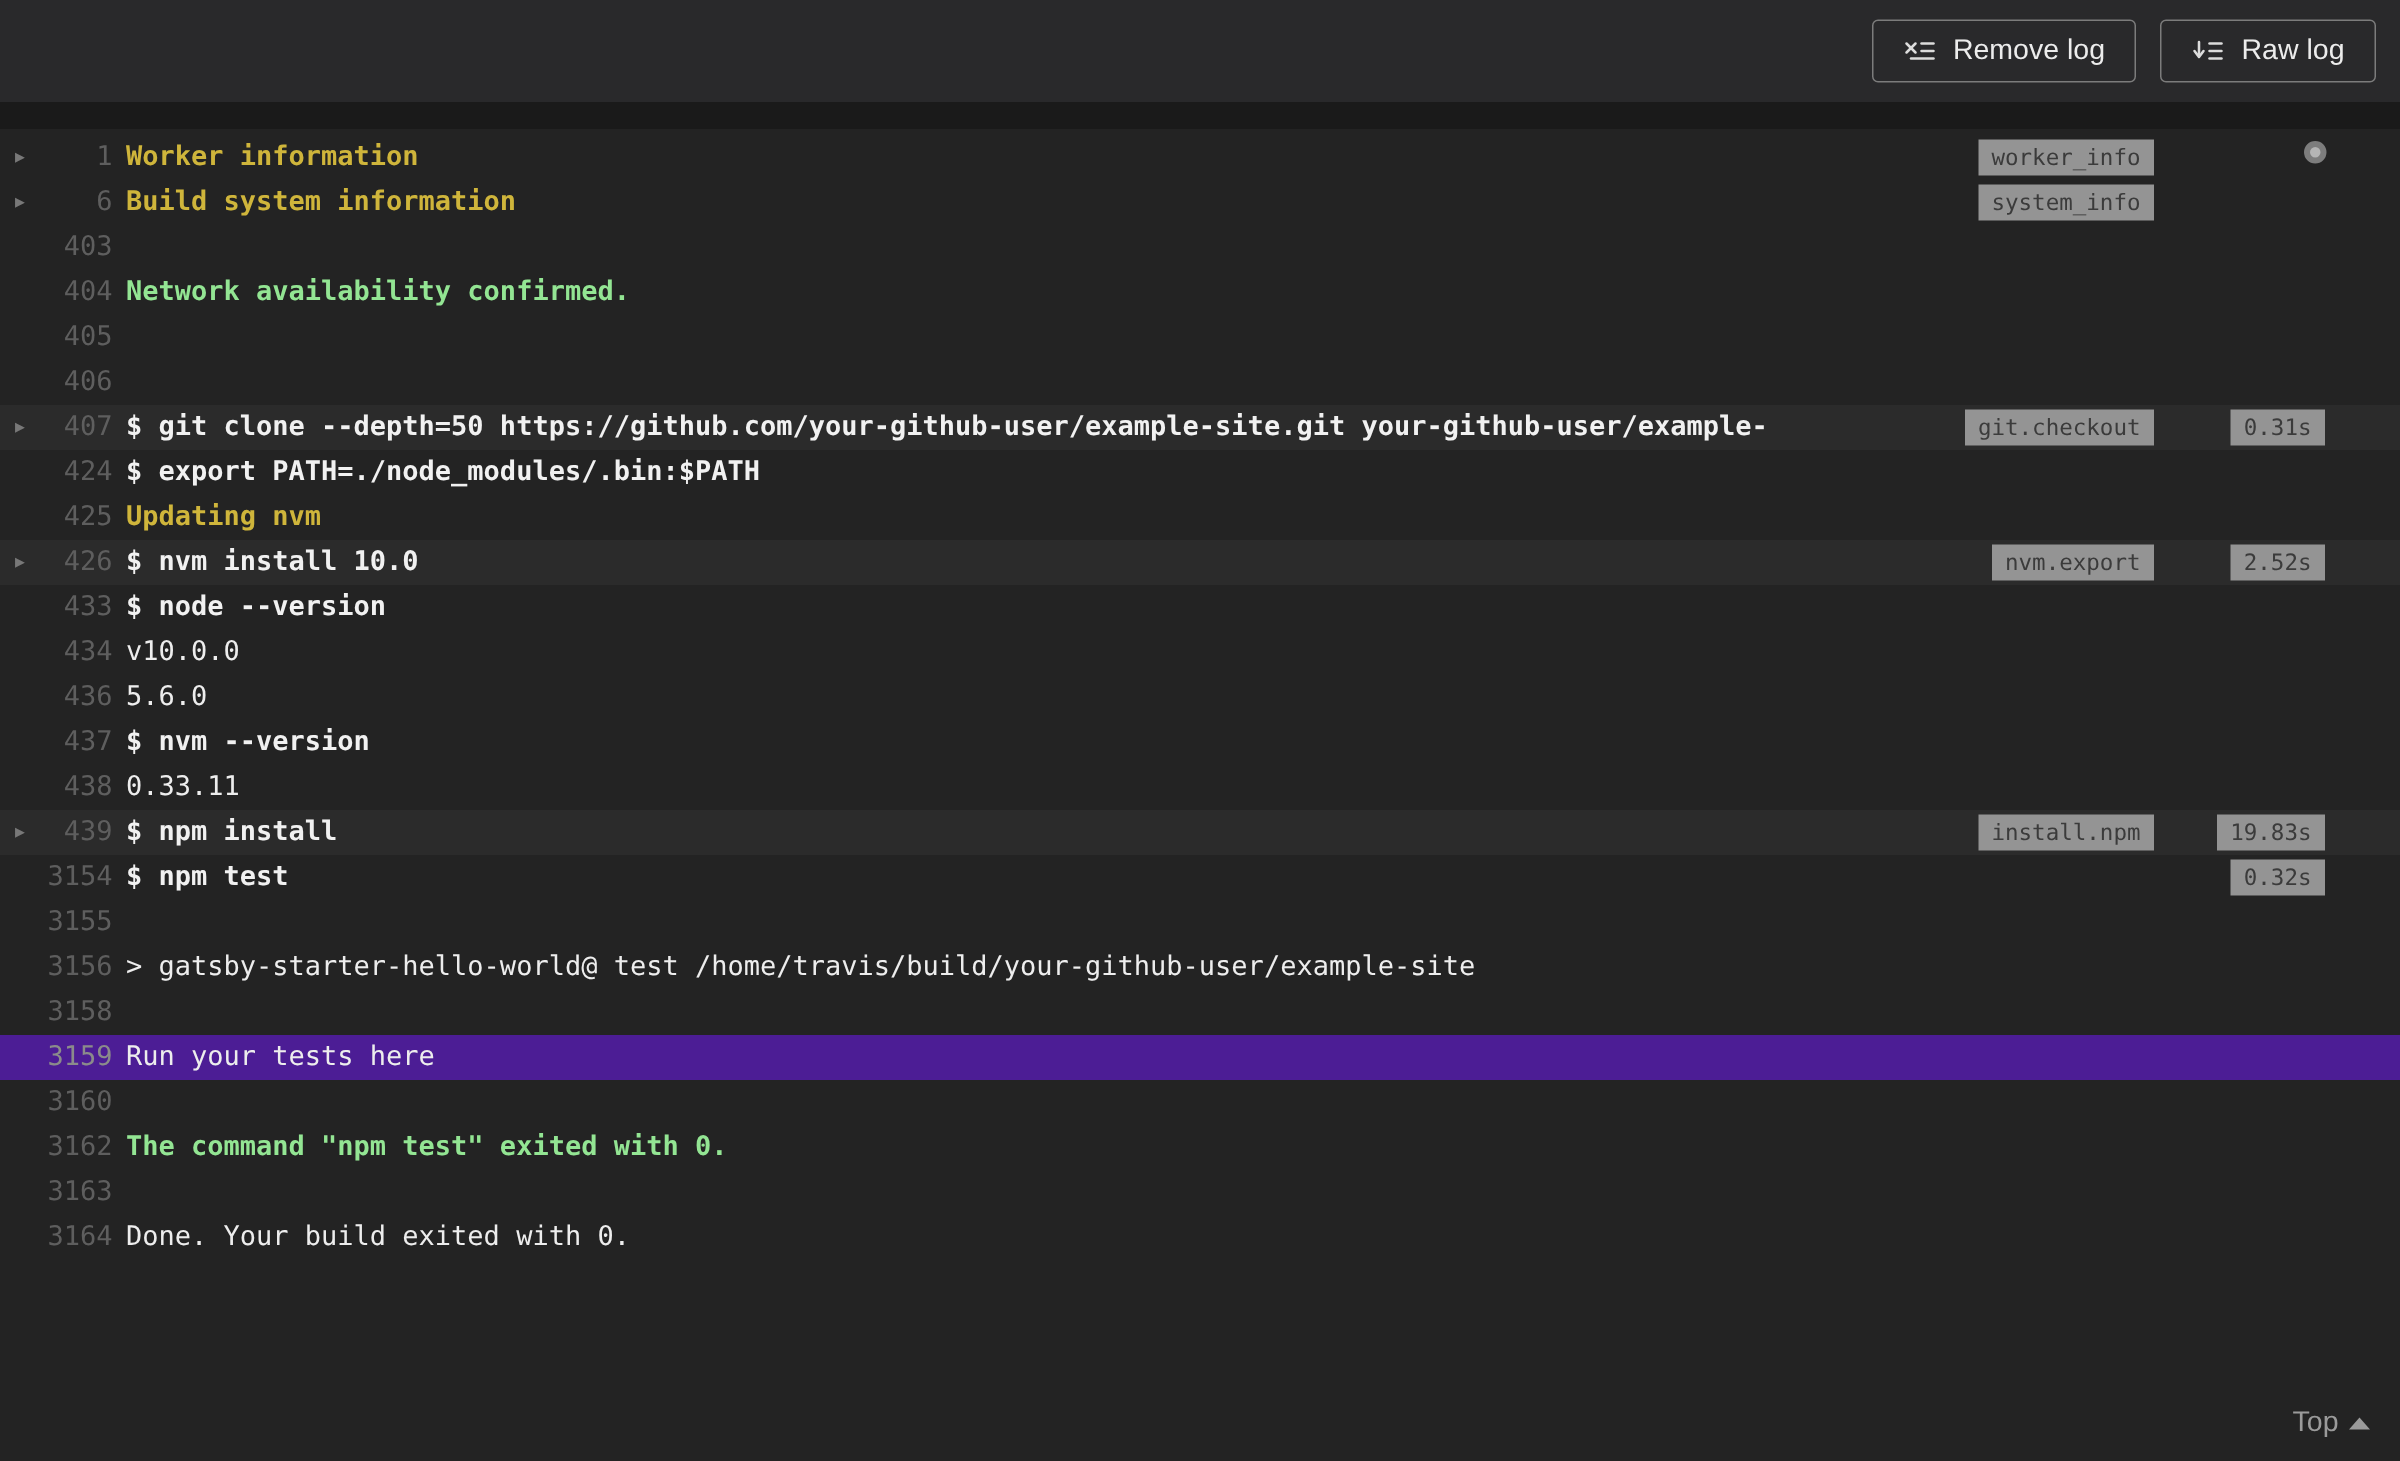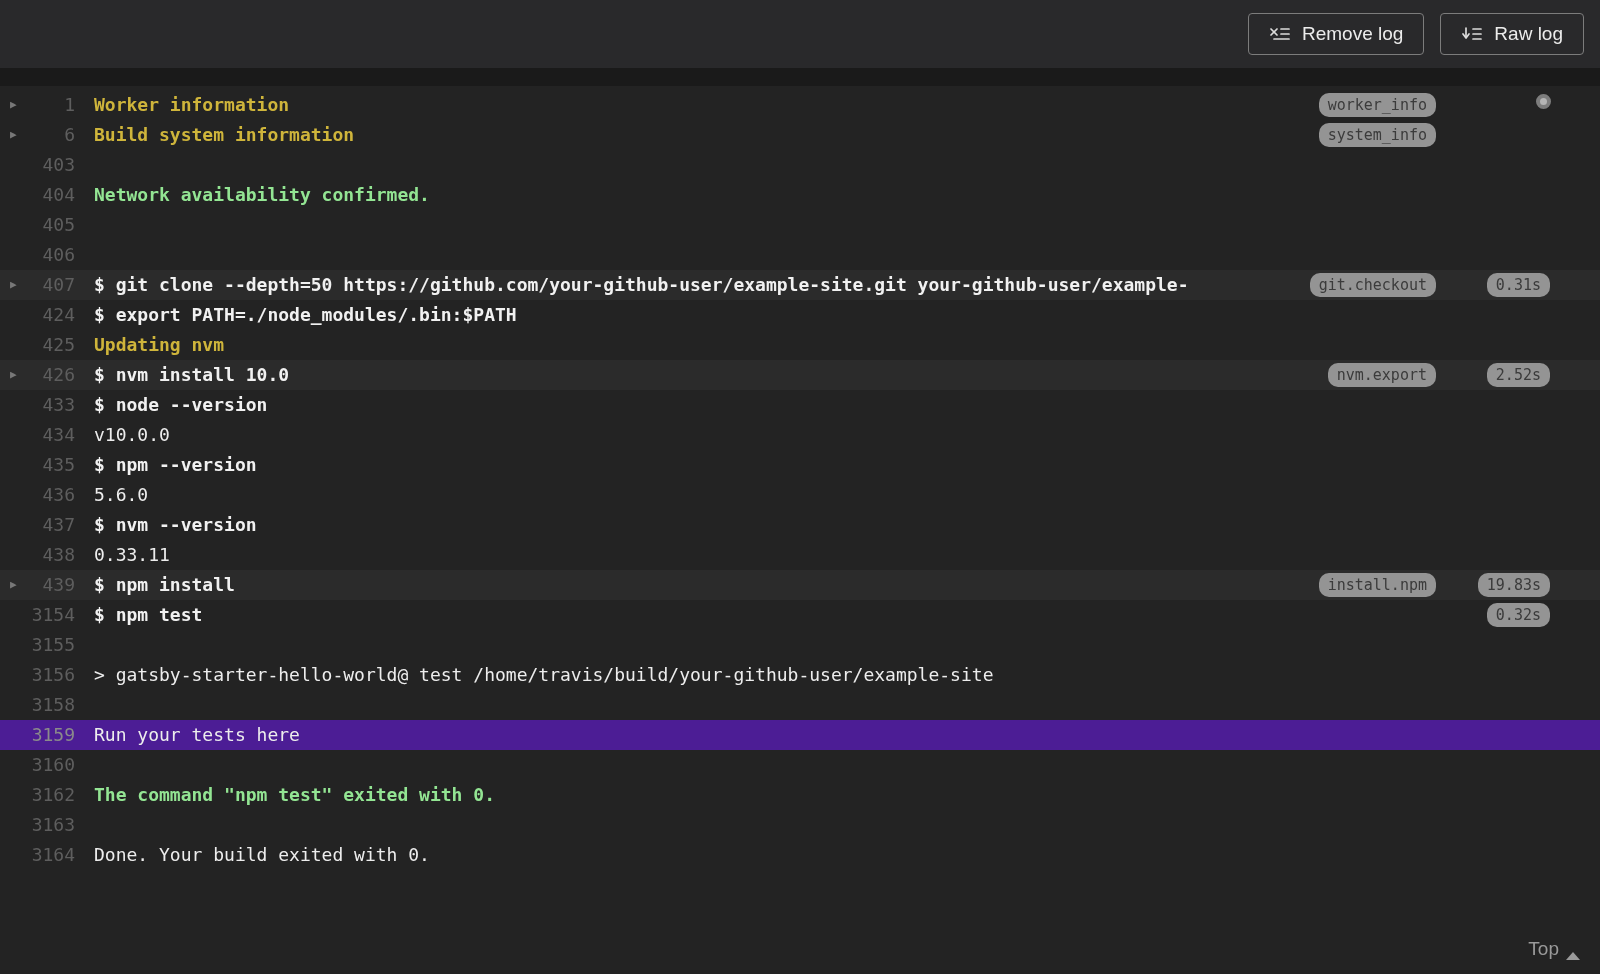--- a/index.html
+++ b/index.html
@@ -72,33 +72,33 @@
   }
   .num {
     display: inline-block;
     width: 75px;
     text-align: right;
     color: #5e5e5e;
     text-decoration: none;
     cursor: pointer;
   }
   .row.hl-strong .num { color: #8b8b8b; }
-  .txt { margin-left: 19px; }
+  .txt { margin-left: 9px; }
   .txt.command { font-weight: bold; color: #f1f1f1; }
   .txt.output  { color: #ededed; }
   .txt.yellow  { font-weight: bold; color: #cfb53b; }
   .txt.green   { font-weight: bold; color: #93e593; }
 
   .badge, .time {
     position: absolute;
     top: 3px;
     height: 24px;
     line-height: 24px;
     padding: 0 9px;
-    border-radius: 10px;
+    border-radius: 0;
     background: #949494;
     color: #3b3b3b;
     font-size: 15px;
     font-family: "DejaVu Sans Mono", monospace;
   }
   .badge { right: 164px; }
   .time  { right: 50px; }
 
   .follow-dot {
     position: absolute;
@@ -116,21 +116,21 @@
   
   .top-link {
     position: absolute;
     bottom: 14px;
     right: 20px;
     color: #9a9a9a;
     font-size: 19px;
     font-family: "Liberation Sans", sans-serif;
     text-decoration: none;
     display: inline-flex;
-    align-items: flex-end;
+    align-items: center;
     gap: 7px;
     cursor: pointer;
   }
   .tri-up {
     display: inline-block;
     width: 0; height: 0;
     border-left: 7px solid transparent;
     border-right: 7px solid transparent;
     border-bottom: 8px solid #9a9a9a;
   }
@@ -171,21 +171,20 @@
     <div class="row"><a class="num">403</a><span class="txt output"></span></div>
     <div class="row"><a class="num">404</a><span class="txt green">Network availability confirmed.</span></div>
     <div class="row"><a class="num">405</a><span class="txt output"></span></div>
     <div class="row"><a class="num">406</a><span class="txt output"></span></div>
     <div class="row hl-row"><span class="arrow">▶</span><a class="num">407</a><span class="txt command">$ git clone --depth=50 https://github.com/your-github-user/example-site.git your-github-user/example-</span><span class="badge">git.checkout</span><span class="time">0.31s</span></div>
     <div class="row"><a class="num">424</a><span class="txt command">$ export PATH=./node_modules/.bin:$PATH</span></div>
     <div class="row"><a class="num">425</a><span class="txt yellow">Updating nvm</span></div>
     <div class="row hl-row"><span class="arrow">▶</span><a class="num">426</a><span class="txt command">$ nvm install 10.0</span><span class="badge">nvm.export</span><span class="time">2.52s</span></div>
     <div class="row"><a class="num">433</a><span class="txt command">$ node --version</span></div>
     <div class="row"><a class="num">434</a><span class="txt output">v10.0.0</span></div>
-    <div class="row"><a class="num">435</a><span class="txt command">$ npm --version</span></div>
     <div class="row"><a class="num">436</a><span class="txt output">5.6.0</span></div>
     <div class="row"><a class="num">437</a><span class="txt command">$ nvm --version</span></div>
     <div class="row"><a class="num">438</a><span class="txt output">0.33.11</span></div>
     <div class="row hl-row"><span class="arrow">▶</span><a class="num">439</a><span class="txt command">$ npm install</span><span class="badge">install.npm</span><span class="time">19.83s</span></div>
     <div class="row"><a class="num">3154</a><span class="txt command">$ npm test</span><span class="time">0.32s</span></div>
     <div class="row"><a class="num">3155</a><span class="txt output"></span></div>
     <div class="row"><a class="num">3156</a><span class="txt output">&gt; gatsby-starter-hello-world@ test /home/travis/build/your-github-user/example-site</span></div>
     <div class="row"><a class="num">3158</a><span class="txt output"></span></div>
     <div class="row hl-strong"><a class="num">3159</a><span class="txt output">Run your tests here</span></div>
     <div class="row"><a class="num">3160</a><span class="txt output"></span></div>

